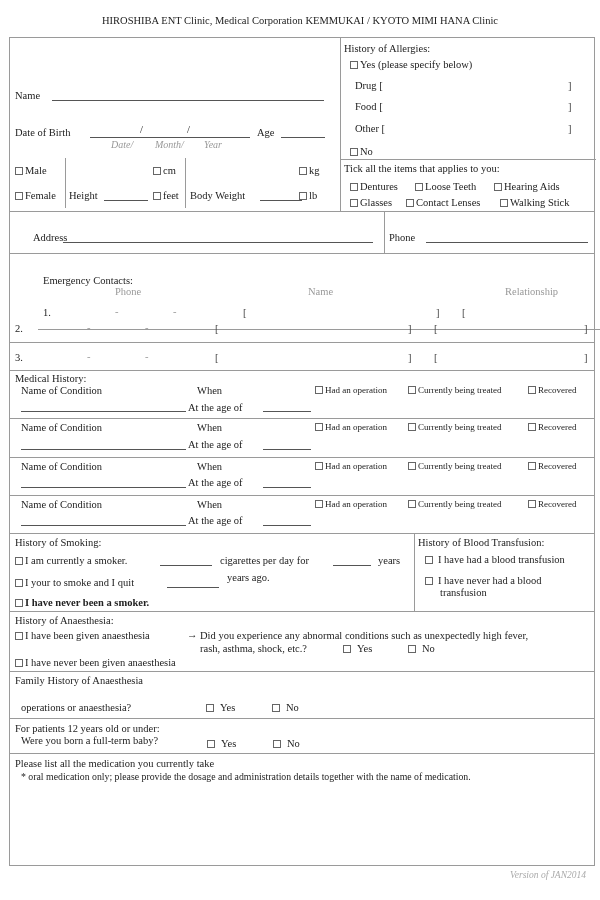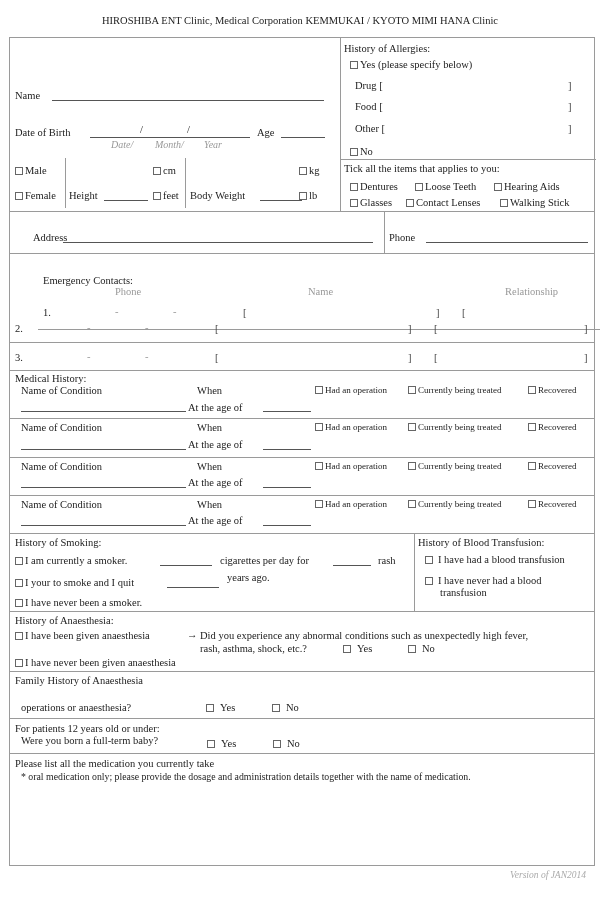--- a/index.html
+++ b/index.html
@@ -170,25 +170,25 @@
     <span class="abs small" style="left:398px;top:3px;"><span class="cb"></span><span>Currently being treated</span></span>
     <span class="abs small" style="left:518px;top:3px;"><span class="cb"></span><span>Recovered</span></span>
   </div>
 
   <div class="row" style="top:496px;height:78px;">
     <span class="abs" style="left:5px;top:3px;">History of Smoking:</span>
     <span class="abs" style="left:5px;top:21px;"><span class="cb"></span><span>I am currently a smoker.</span></span>
     <div class="line" style="left:150px;top:31px;width:52px;"></div>
     <span class="abs" style="left:210px;top:21px;">cigarettes per day for</span>
     <div class="line" style="left:323px;top:31px;width:38px;"></div>
-    <span class="abs" style="left:368px;top:21px;">rash</span>
+    <span class="abs" style="left:368px;top:21px;">years</span>
     <span class="abs" style="left:5px;top:43px;"><span class="cb"></span><span>I your to smoke and I quit</span></span>
     <div class="line" style="left:157px;top:53px;width:52px;"></div>
     <span class="abs" style="left:217px;top:38px;">years ago.</span>
-    <span class="abs" style="left:5px;top:63px;"><span class="cb"></span><span>I have never been a smoker.</span></span>
+    <span class="abs" style="left:5px;top:63px;font-weight:bold;"><span class="cb"></span><span>I have never been a smoker.</span></span>
 
     <div class="vline" style="left:404px;top:0;height:78px;"></div>
     <span class="abs" style="left:408px;top:3px;">History of Blood Transfusion:</span>
     <span class="abs" style="left:415px;top:20px;"><span class="cb" style="margin-right:5px;"></span><span>I have had a blood transfusion</span></span>
     <span class="abs" style="left:415px;top:41px;"><span class="cb" style="margin-right:5px;"></span><span>I have never had a blood</span></span>
     <span class="abs" style="left:430px;top:53px;">transfusion</span>
   </div>
 
   <div class="row" style="top:574px;height:60px;">
     <span class="abs" style="left:5px;top:3px;">History of Anaesthesia:</span>

